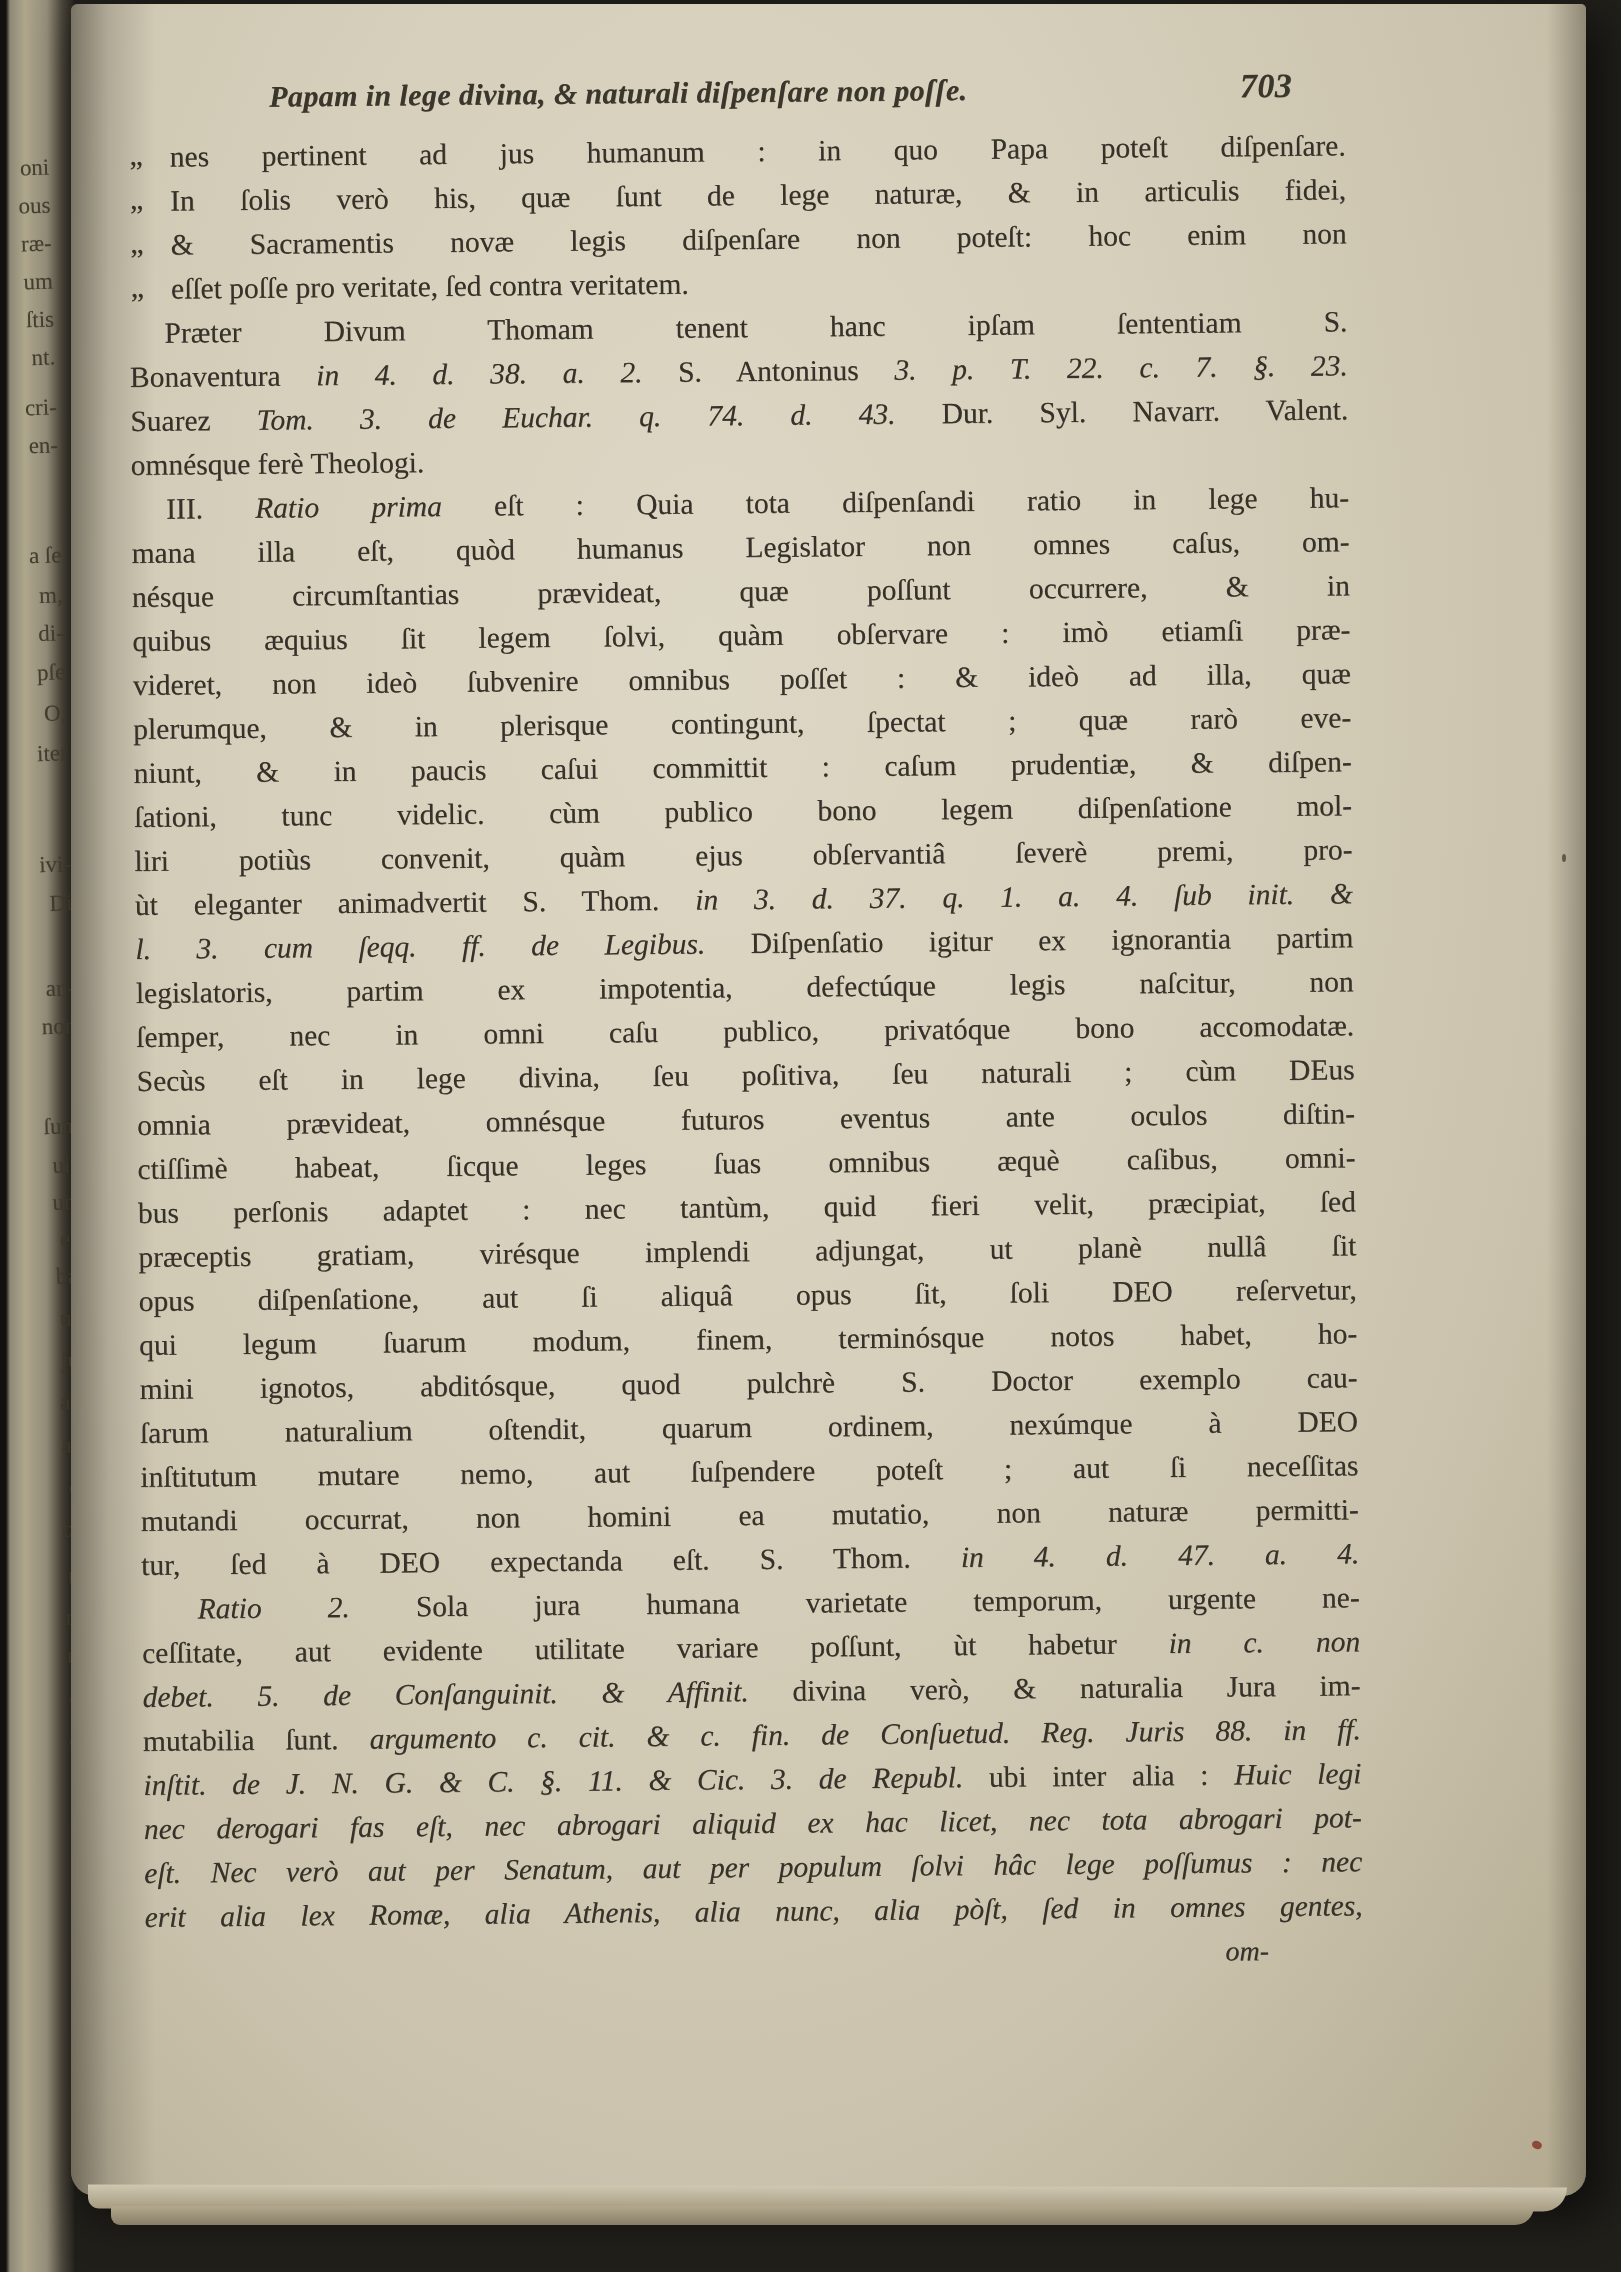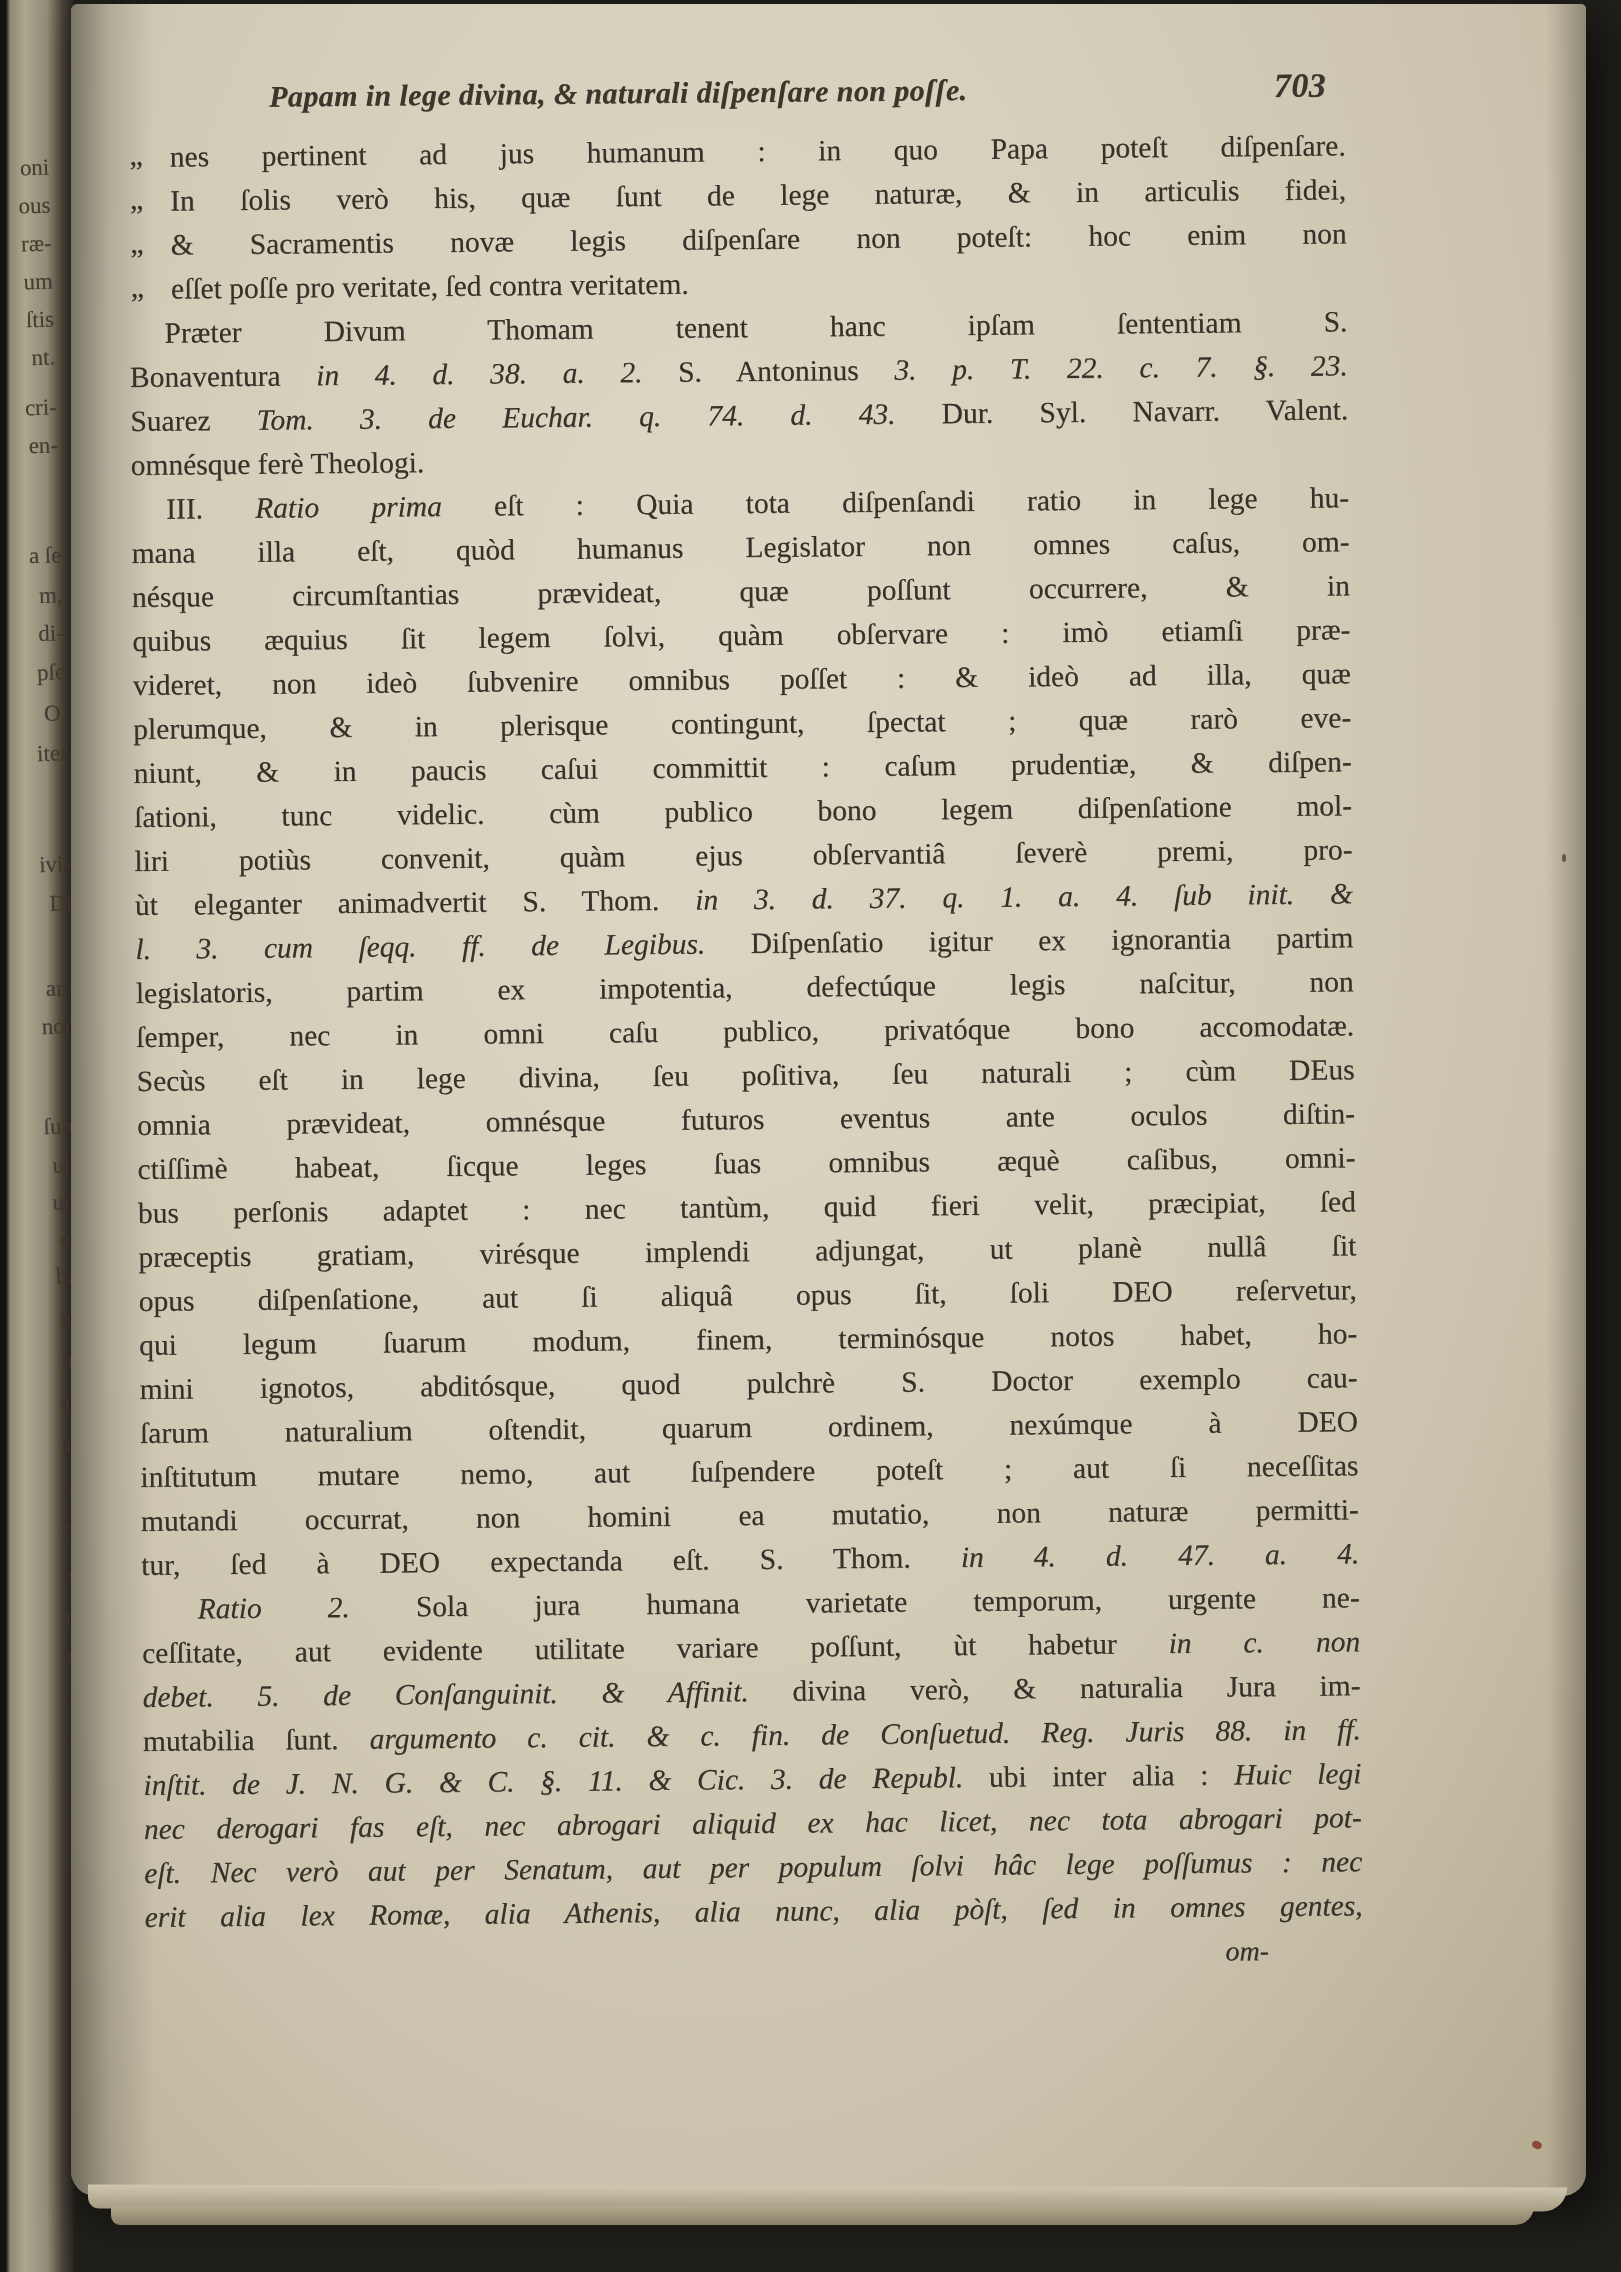--- a/index.html
+++ b/index.html
@@ -70,21 +70,21 @@
     transform:rotate(-.55deg);transform-origin:top left;
     color:#36322a;
     text-shadow:0.3px 0.3px 0.5px rgba(46,41,32,.5);
   }
   .pagehead{
     display:flex;align-items:baseline;height:57px;
     font-style:italic;font-weight:bold;font-size:30px;
     letter-spacing:0.4px;color:#3b362c;
   }
   .htitle{margin-left:142px;}
-  .pnum{margin-left:auto;margin-right:19px;font-size:34px;}
+  .pnum{margin-left:auto;margin-right:53px;font-size:34px;}
 
   .line{
     position:relative;
     font-size:29.5px;line-height:44px;
     text-align:justify;text-align-last:justify;
   }
   .line.end{text-align-last:left;}
   .line.q{padding-left:42px;}
   .qmark{position:absolute;left:1.7px;top:-1.7px;font-size:30px;}
   .it{font-style:italic;}

